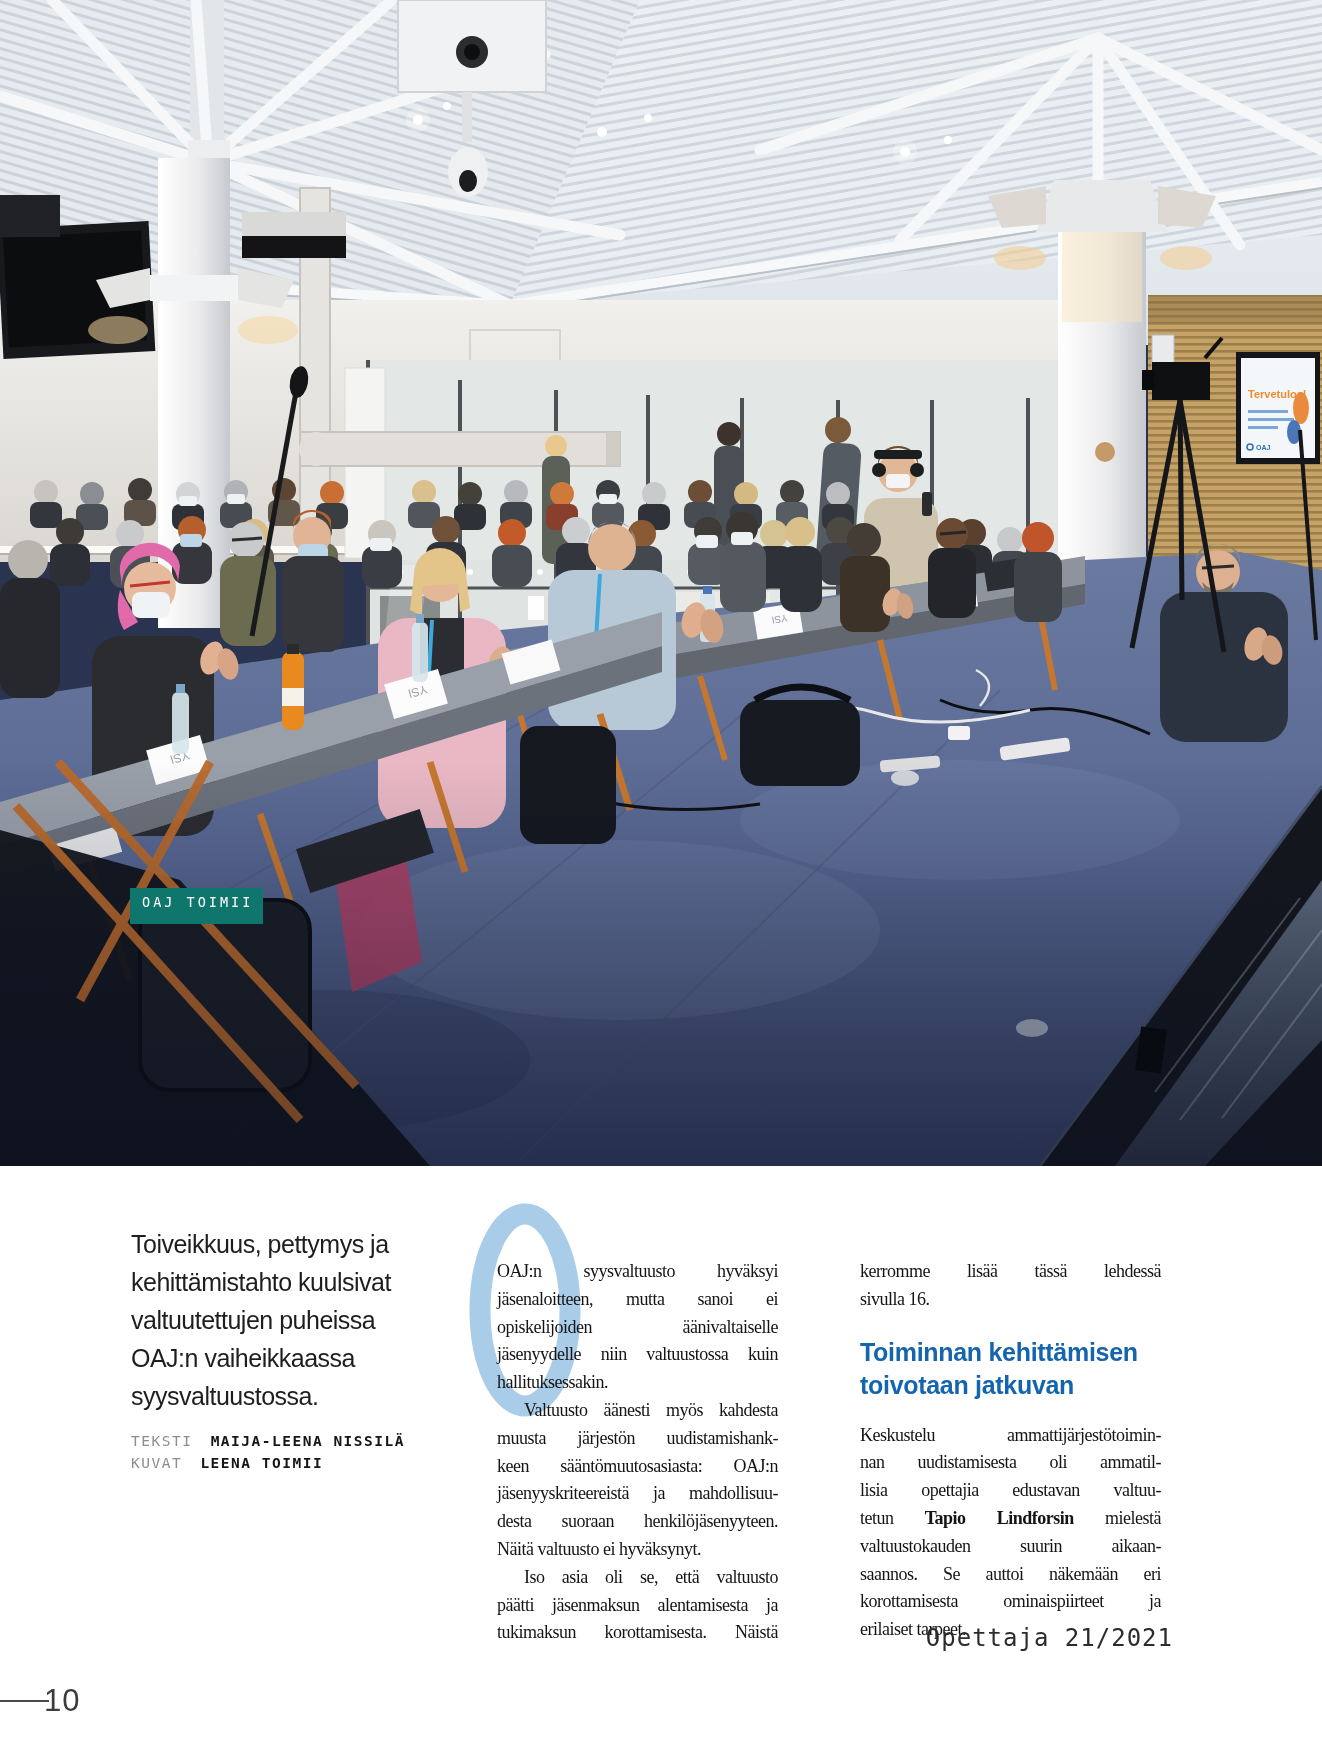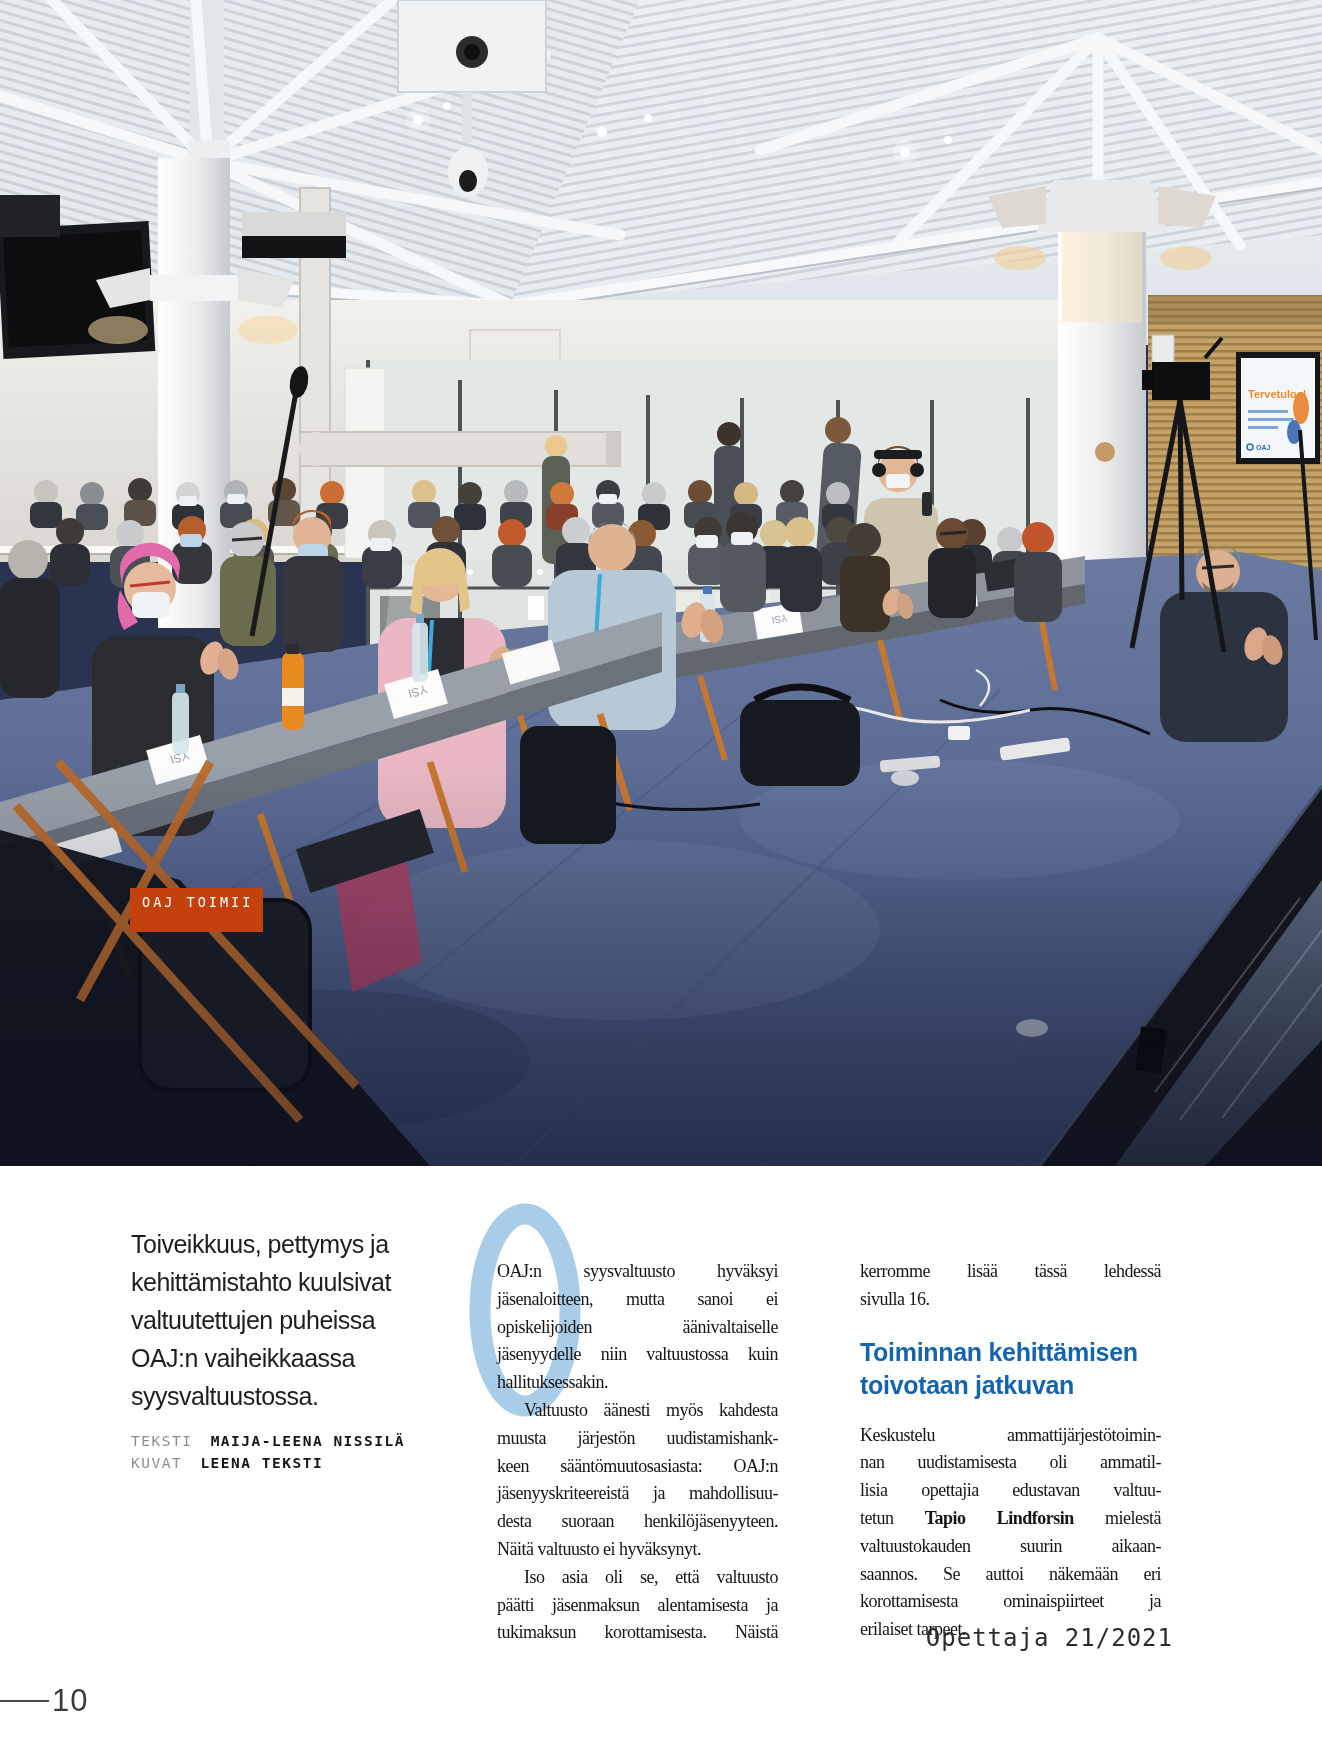--- a/index.html
+++ b/index.html
@@ -1,23 +1,23 @@
 <!DOCTYPE html>
 <html><head>
 <meta charset="utf-8">
 <style>
   html,body{margin:0;padding:0;background:#6e7075;}
   .page{position:relative;width:1322px;height:1763px;background:#ffffff;overflow:hidden;
         font-family:"Liberation Sans",sans-serif;}
   
   .photo{position:absolute;left:0;top:0;width:1322px;height:1166px;overflow:hidden;background:#2a3350;}
   .photo svg{display:block;}
-  .kicker{position:absolute;left:130px;top:888px;background:#c2410c;color:#fff;
+  .kicker{position:absolute;left:130px;top:888px;background:#0f766e;color:#fff;
           font-family:"DejaVu Sans Mono","Liberation Mono",monospace;font-size:13.5px;line-height:28px;
-          letter-spacing:3px;padding:0 10px 16px 12px;font-weight:500;}
+          letter-spacing:3px;padding:0 10px 8px 12px;font-weight:500;}
   .headline{position:absolute;left:102px;top:934px;margin:0;color:#ffffff;white-space:nowrap;
             font-family:"DejaVu Serif","Liberation Serif",serif;font-weight:700;
             font-size:106px;line-height:1.0;letter-spacing:-3px;}
   
   .dropcap{position:absolute;left:468px;top:1202px;width:114px;height:216px;}
   .intro{position:absolute;left:131px;top:1225px;width:302px;font-size:25px;line-height:38px;
          font-weight:300;color:#1e1e1e;letter-spacing:-0.5px;}
   .credits{position:absolute;left:131px;top:1430px;font-family:"DejaVu Sans Mono","Liberation Mono",monospace;
            font-size:14.5px;line-height:22px;letter-spacing:1.5px;color:#8e8e8e;}
   .credits strong{color:#161616;font-weight:700;padding-left:8px;}
@@ -25,21 +25,21 @@
            line-height:27.8px;color:#141414;letter-spacing:-0.5px;margin-top:24px;}
   .col-mid{left:497px;top:1234px;width:281px;}
   .col-right{left:860px;top:1234px;width:301px;}
   .line{min-height:27.8px;}
   .line.just{text-align:justify;text-align-last:justify;}
   .line.indent{text-indent:27px;}
   .subhead{margin:22px 0 20px 0;font-family:"Liberation Sans",sans-serif;font-weight:700;
            color:#1464ae;font-size:25px;line-height:33px;letter-spacing:-0.3px;}
   
   .footer-rule{position:absolute;left:0;top:1700px;width:49px;height:2px;background:#4a4a4a;}
-  .page-num{position:absolute;left:52px;top:1683px;font-size:31px;font-weight:300;color:#3c3c3c;
+  .page-num{position:absolute;left:44px;top:1683px;font-size:31px;font-weight:300;color:#3c3c3c;
             letter-spacing:1px;}
   .issue{position:absolute;right:149px;top:1624px;font-family:"DejaVu Sans Mono","Liberation Mono",monospace;
          font-size:24px;letter-spacing:1px;color:#2c2c2c;}
 </style>
 </head>
 <body>
 
 <div class="page">
 
   <div class="photo">
@@ -613,21 +613,21 @@
   <div class="intro">
       <div>Toiveikkuus, pettymys ja</div>
       <div>kehittämistahto kuulsivat</div>
       <div>valtuutettujen puheissa</div>
       <div>OAJ:n vaiheikkaassa</div>
       <div>syysvaltuustossa.</div>
     </div>
 
   <div class="credits">
     <div><span>TEKSTI</span> <strong>MAIJA-LEENA NISSILÄ</strong></div>
-    <div><span>KUVAT</span> <strong>LEENA TEKSTI</strong></div>
+    <div><span>KUVAT</span> <strong>LEENA TOIMII</strong></div>
   </div>
 
   <div class="bodycol col-mid">
       <div class="line just">OAJ:n syysvaltuusto hyväksyi</div>
       <div class="line just">jäsenaloitteen, mutta sanoi ei</div>
       <div class="line just">opiskelijoiden äänivaltaiselle</div>
       <div class="line just">jäsenyydelle niin valtuustossa kuin</div>
       <div class="line">hallituksessakin.</div>
       <div class="line just indent">Valtuusto äänesti myös kahdesta</div>
       <div class="line just">muusta järjestön uudistamishank-</div>

